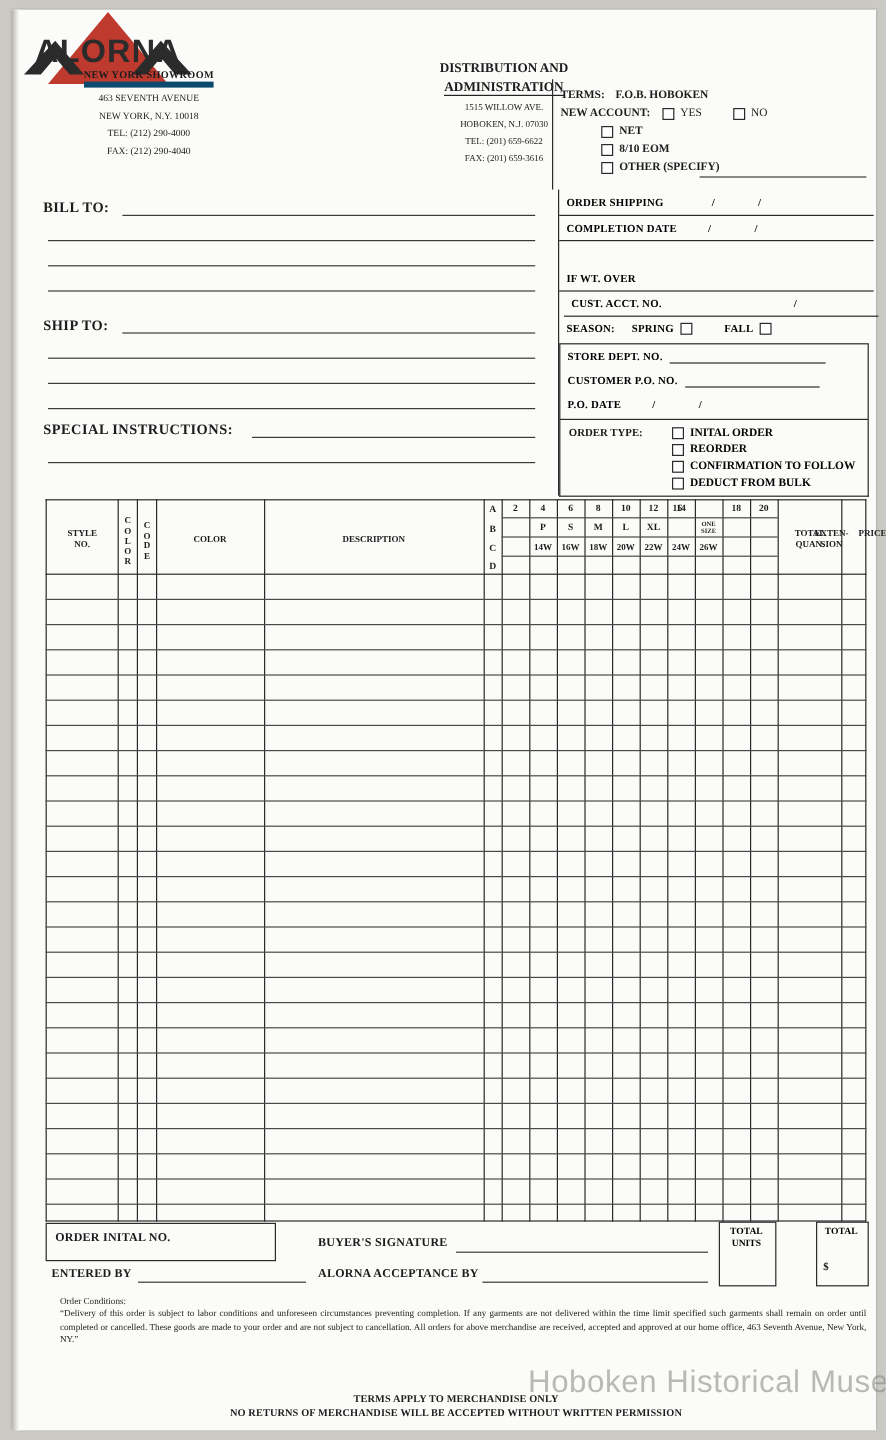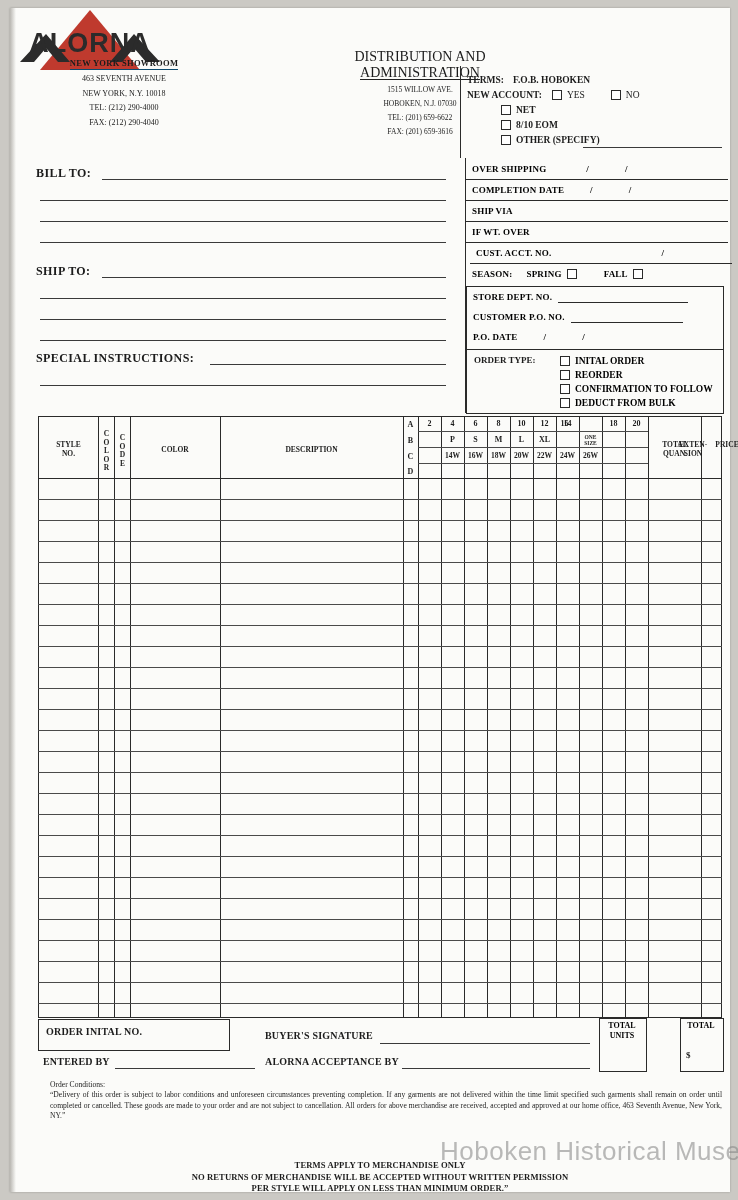--- a/index.html
+++ b/index.html
@@ -14,25 +14,25 @@
   #sheet:before{content:"";position:absolute;left:0;top:0;width:6px;height:100%;
          background:linear-gradient(90deg,#b9b7b2,#fbfbf9);}
 
   .blk{position:absolute;}
   .t{font-family:"Liberation Serif",serif;color:#1c1c1c;}
   .b{font-weight:bold;}
 
   
   #nyshowroom{left:34px;top:44px;width:160px;text-align:center;}
   #nyshowroom .hd{font-size:8.5px;font-weight:bold;letter-spacing:.3px;
-        border-bottom:1px solid #0c4a6e;display:inline-block;padding-bottom:1px;}
+        border-bottom:5px solid #0c4a6e;display:inline-block;padding-bottom:1px;}
   #nyshowroom .ln{font-size:8px;line-height:11.5px;margin-top:3px;}
 
   #distadmin{left:330px;top:44px;width:160px;text-align:center;}
-  #distadmin .hd{font-size:14px;font-weight:normal;line-height:10.5px;}
+  #distadmin .hd{font-size:11px;font-weight:bold;line-height:10.5px;}
   #distadmin .hdu{border-bottom:1px solid #222;display:inline-block;padding-bottom:1px;}
   #distadmin .ln{font-size:7.5px;line-height:11px;margin-top:3px;}
 
   
   #logo{left:168px;top:40px;width:160px;height:66px;}
 
   
   #acct{left:457px;top:64px;width:255px;font-size:10px;}
   .row{display:flex;align-items:center;height:15px;}
   .cbx{display:inline-block;width:8px;height:8px;border:1px solid #2a2a2a;
@@ -155,31 +155,28 @@
     <div class="ruleline" style="left:30px;top:311px;width:406px;"></div>
     <div class="ruleline" style="left:30px;top:332px;width:406px;"></div>
 
     <div class="ftlabel t" style="left:26px;top:343px;">SPECIAL INSTRUCTIONS:</div>
     <div class="ruleline" style="left:200px;top:356px;width:236px;"></div>
     <div class="ruleline" style="left:30px;top:377px;width:406px;"></div>
 
     <div class="blk" style="left:455px;top:150px;width:1px;height:255px;background:#2a2a2a;"></div>
 
     <div class="frow" style="left:456px;top:150px;width:256px;height:21px;">
-      <span>OVER SHIPPING</span>
+      <span>ORDER SHIPPING</span>
       <span class="slash" style="margin-left:40px;">/</span>
       <span class="slash" style="margin-left:36px;">/</span>
     </div>
     <div class="frow" style="left:456px;top:171px;width:256px;height:21px;">
       <span>COMPLETION DATE</span>
       <span class="slash" style="margin-left:26px;">/</span>
       <span class="slash" style="margin-left:36px;">/</span>
-    </div>
-    <div class="frow" style="left:456px;top:192px;width:256px;height:21px;">
-      <span>SHIP VIA</span>
     </div>
     <div class="frow" style="left:456px;top:213px;width:256px;height:21px;">
       <span>IF WT. OVER</span>
     </div>
     <div class="frow" style="left:460px;top:234px;width:256px;height:21px;align-items:center;">
       <span>CUST. ACCT. NO.</span>
       <span class="slash" style="margin-left:110px;">/</span>
     </div>
     <div class="frow" style="left:456px;top:255px;width:256px;height:21px;border-bottom:none;">
       <span>SEASON:</span>
@@ -366,19 +363,18 @@
     <div class="blk t b" style="left:676px;top:1042px;font-size:9px;">$</div>
 
     <div id="conditions">
       <div class="ttl">Order Conditions:</div>
       <div>“Delivery of this order is subject to labor conditions and unforeseen circumstances preventing completion. If any garments are not delivered within the time limit specified such garments shall remain on order until completed or cancelled. These goods are made to your order and are not subject to cancellation. All orders for above merchandise are received, accepted and approved at our home office, 463 Seventh Avenue, New York, NY.”</div>
     </div>
 
     <div id="terms">
       <div>TERMS APPLY TO MERCHANDISE ONLY</div>
       <div>NO RETURNS OF MERCHANDISE WILL BE ACCEPTED WITHOUT WRITTEN PERMISSION</div>
-      <div>PER STYLE WILL APPLY ON LESS THAN MINIMUM ORDER.”</div>
     </div>
 
     <div id="watermark">Hoboken Historical Museum</div>
 
   </div>
 </div>
 
 </body></html>

